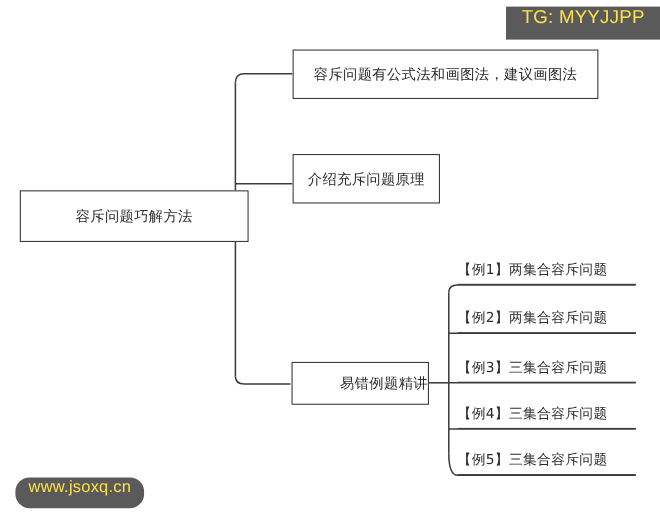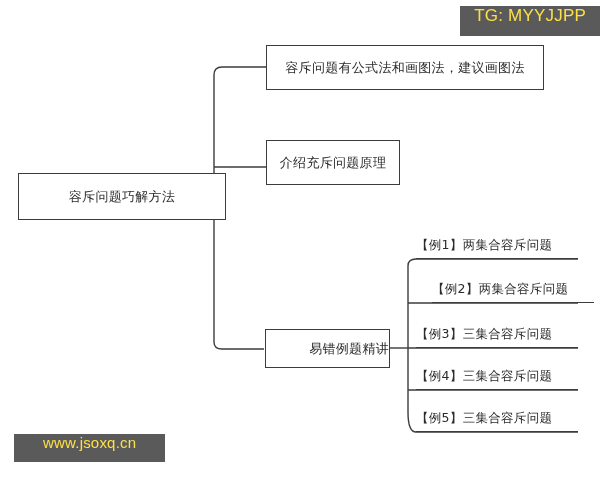--- a/index.html
+++ b/index.html
@@ -61,22 +61,23 @@
     right: 0;
     top: 6px;
     height: 30px;
     padding: 0 14px;
     font-size: 17px;
   }
   #site-watermark {
     left: 14px;
     bottom: 18px;
     height: 28px;
-    padding: 0 29px;
+    padding: 0 12px;
     font-size: 15px;
+    border-radius: 13px;
   }
 </style>
 </head>
 <body>
 
 <svg id="mindmap-canvas" viewBox="0 0 600 480" xmlns="http://www.w3.org/2000/svg">
   <g fill="none" stroke="#3c3c3c" stroke-width="1.4" stroke-linecap="butt" stroke-linejoin="round">
 
     <path d="M202,208.5 L214,208.5"></path>
 
@@ -117,21 +118,21 @@
 </div>
 
 <div class="node-box" id="branch-node-3" style="left:265px; top:329px; width:125px; height:39px;justify-content:flex-end;">
   <span>易错例题精讲</span>
 </div>
 
 <div class="leaf-node" style="left:416px; top:234px; width:162px; height:25px;">
   <span>【例1】两集合容斥问题</span>
 </div>
 
-<div class="leaf-node" style="left:432px; top:278px; width:162px; height:25px;">
+<div class="leaf-node" style="left:416px; top:278px; width:162px; height:25px;">
   <span>【例2】两集合容斥问题</span>
 </div>
 
 <div class="leaf-node" style="left:416px; top:323px; width:162px; height:25px;">
   <span>【例3】三集合容斥问题</span>
 </div>
 
 <div class="leaf-node" style="left:416px; top:365px; width:162px; height:25px;">
   <span>【例4】三集合容斥问题</span>
 </div>

